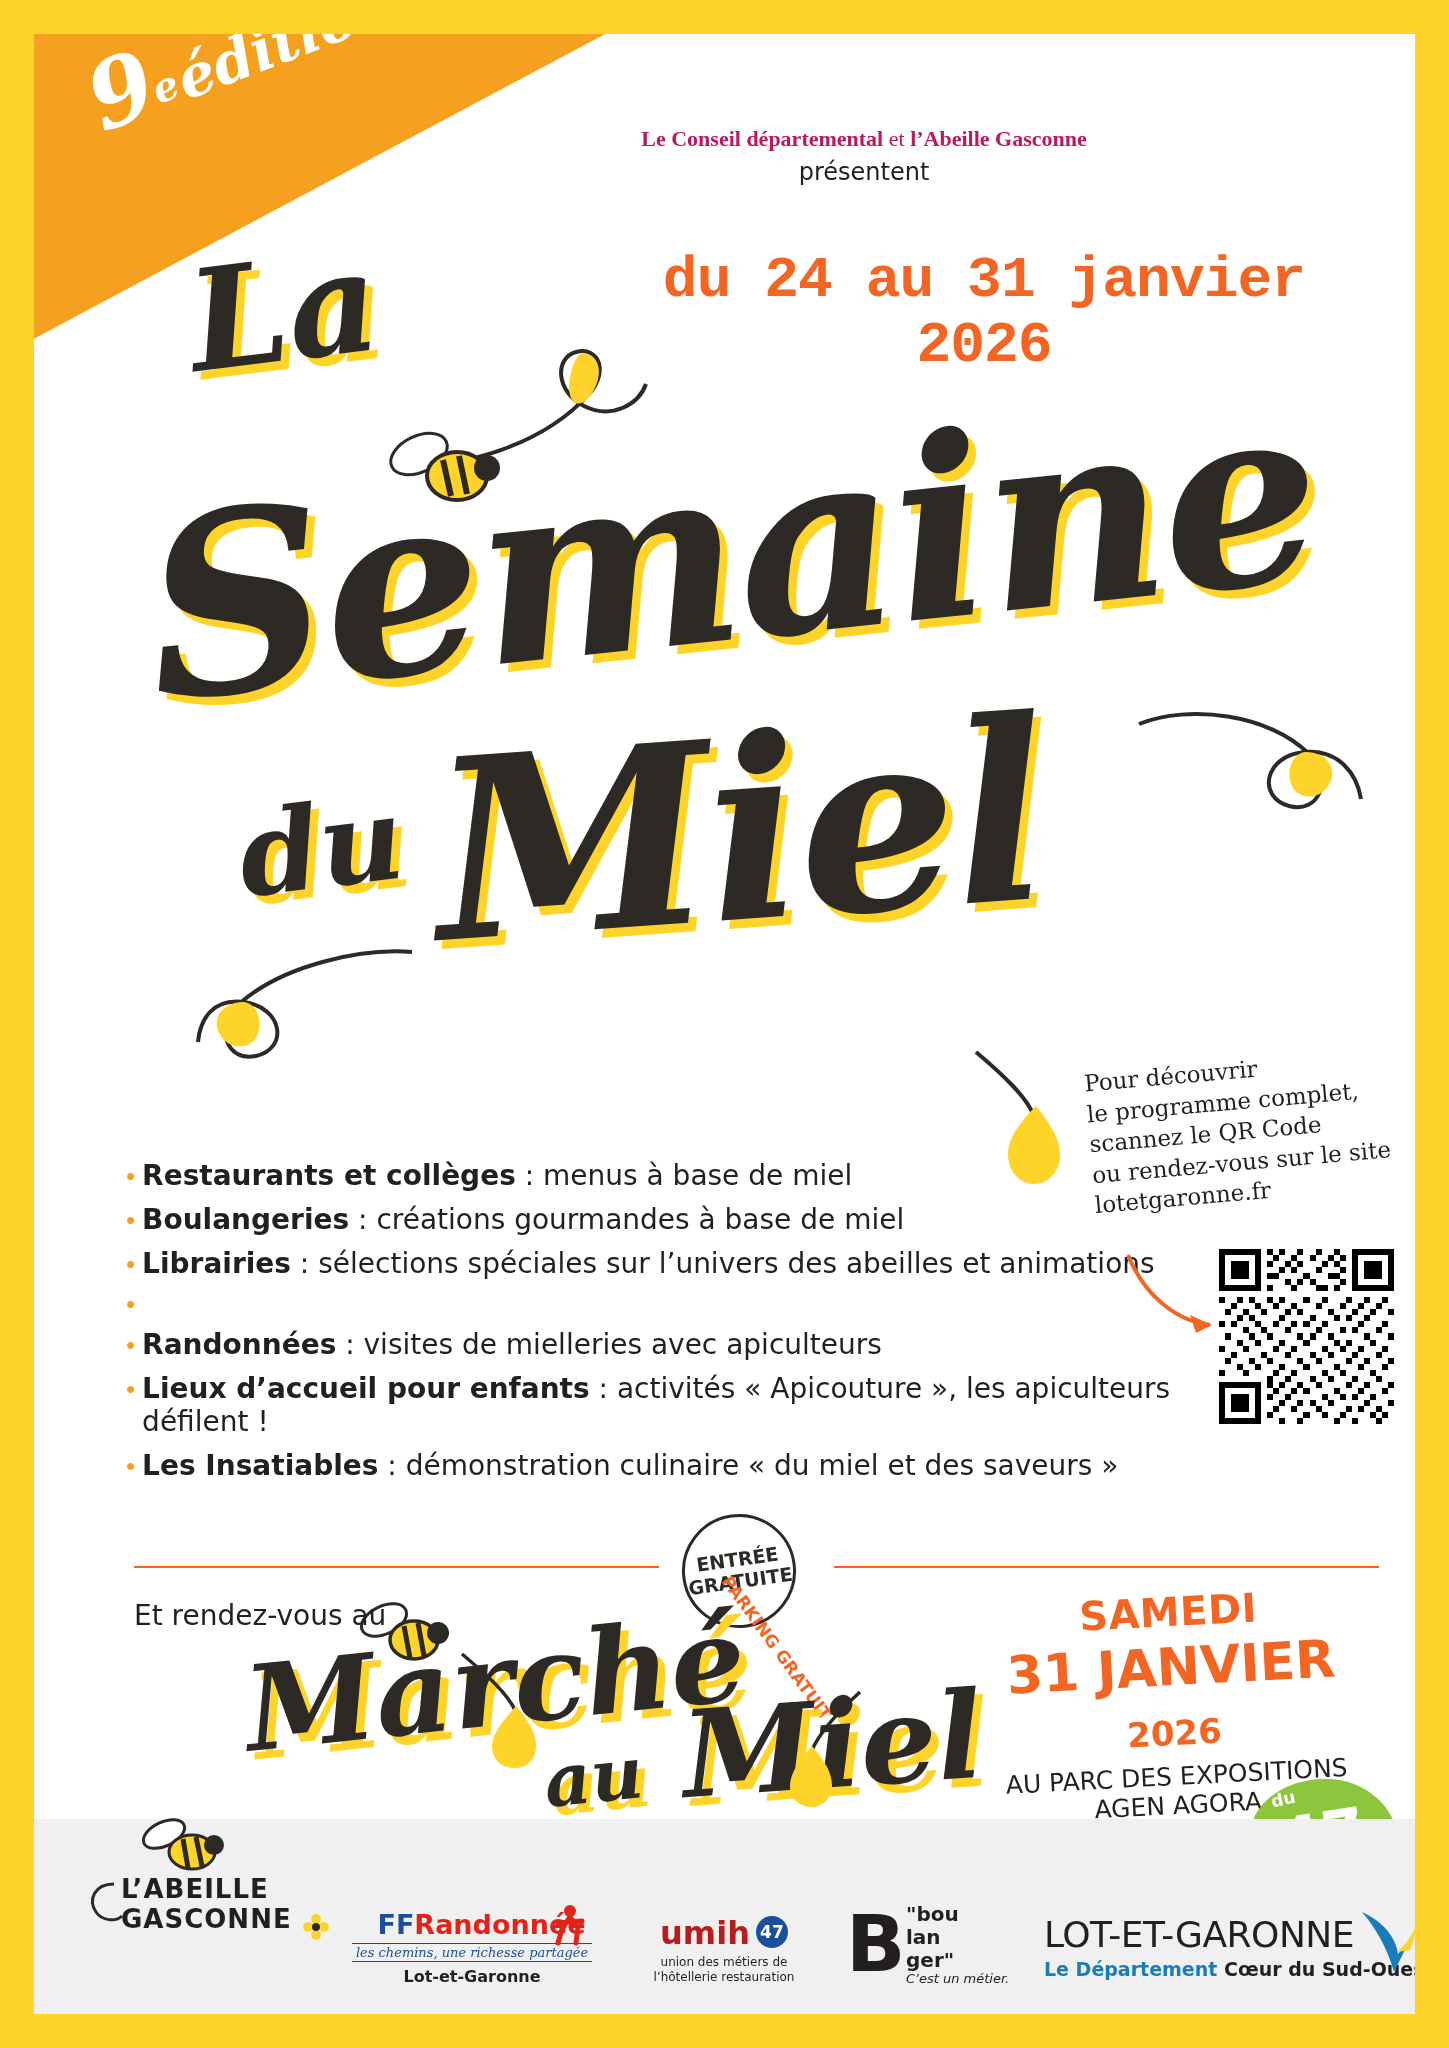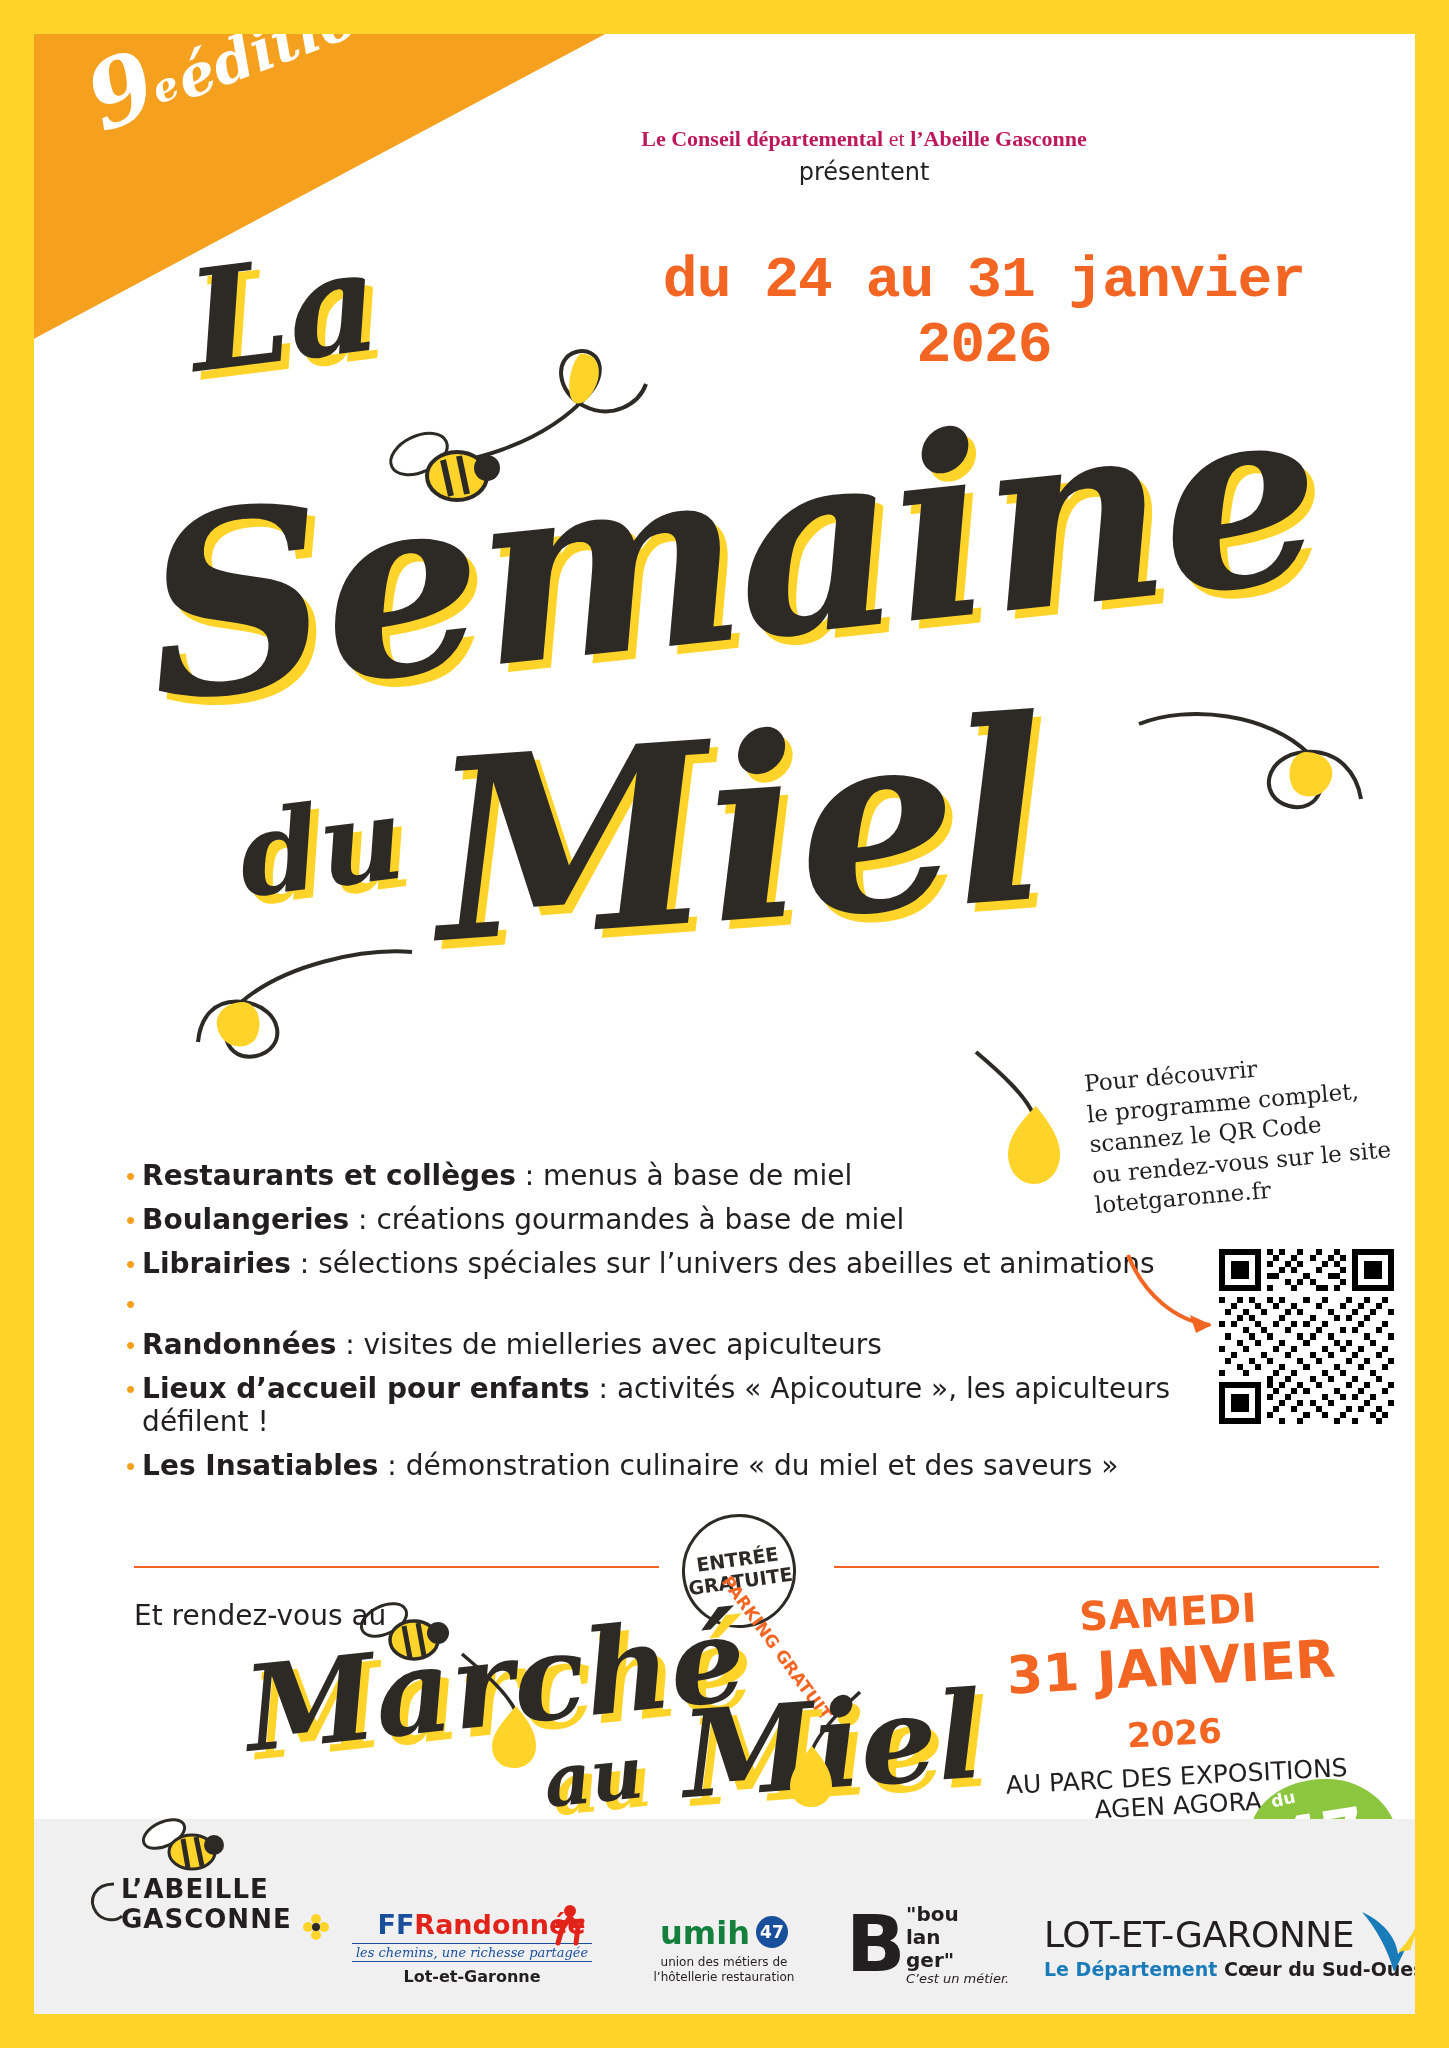--- a/index.html
+++ b/index.html
@@ -469,21 +469,21 @@
     color: #231f20;
     margin-top: 5px;
   }
 
   
   #logo-umih { left: 600px; top: 1880px; width: 180px; text-align: center; }
   #logo-umih .name {
     font-family: "DejaVu Sans", sans-serif;
     font-weight: bold;
     font-size: 32px;
-    color: #15803d;
+    color: #b91c1c;
     display: inline-block;
   }
   #logo-umih .badge {
     display: inline-block;
     background: #1a4f9c;
     color: #fff;
     border-radius: 50%;
     width: 32px; height: 32px;
     line-height: 32px;
     font-family: "DejaVu Sans", sans-serif;

